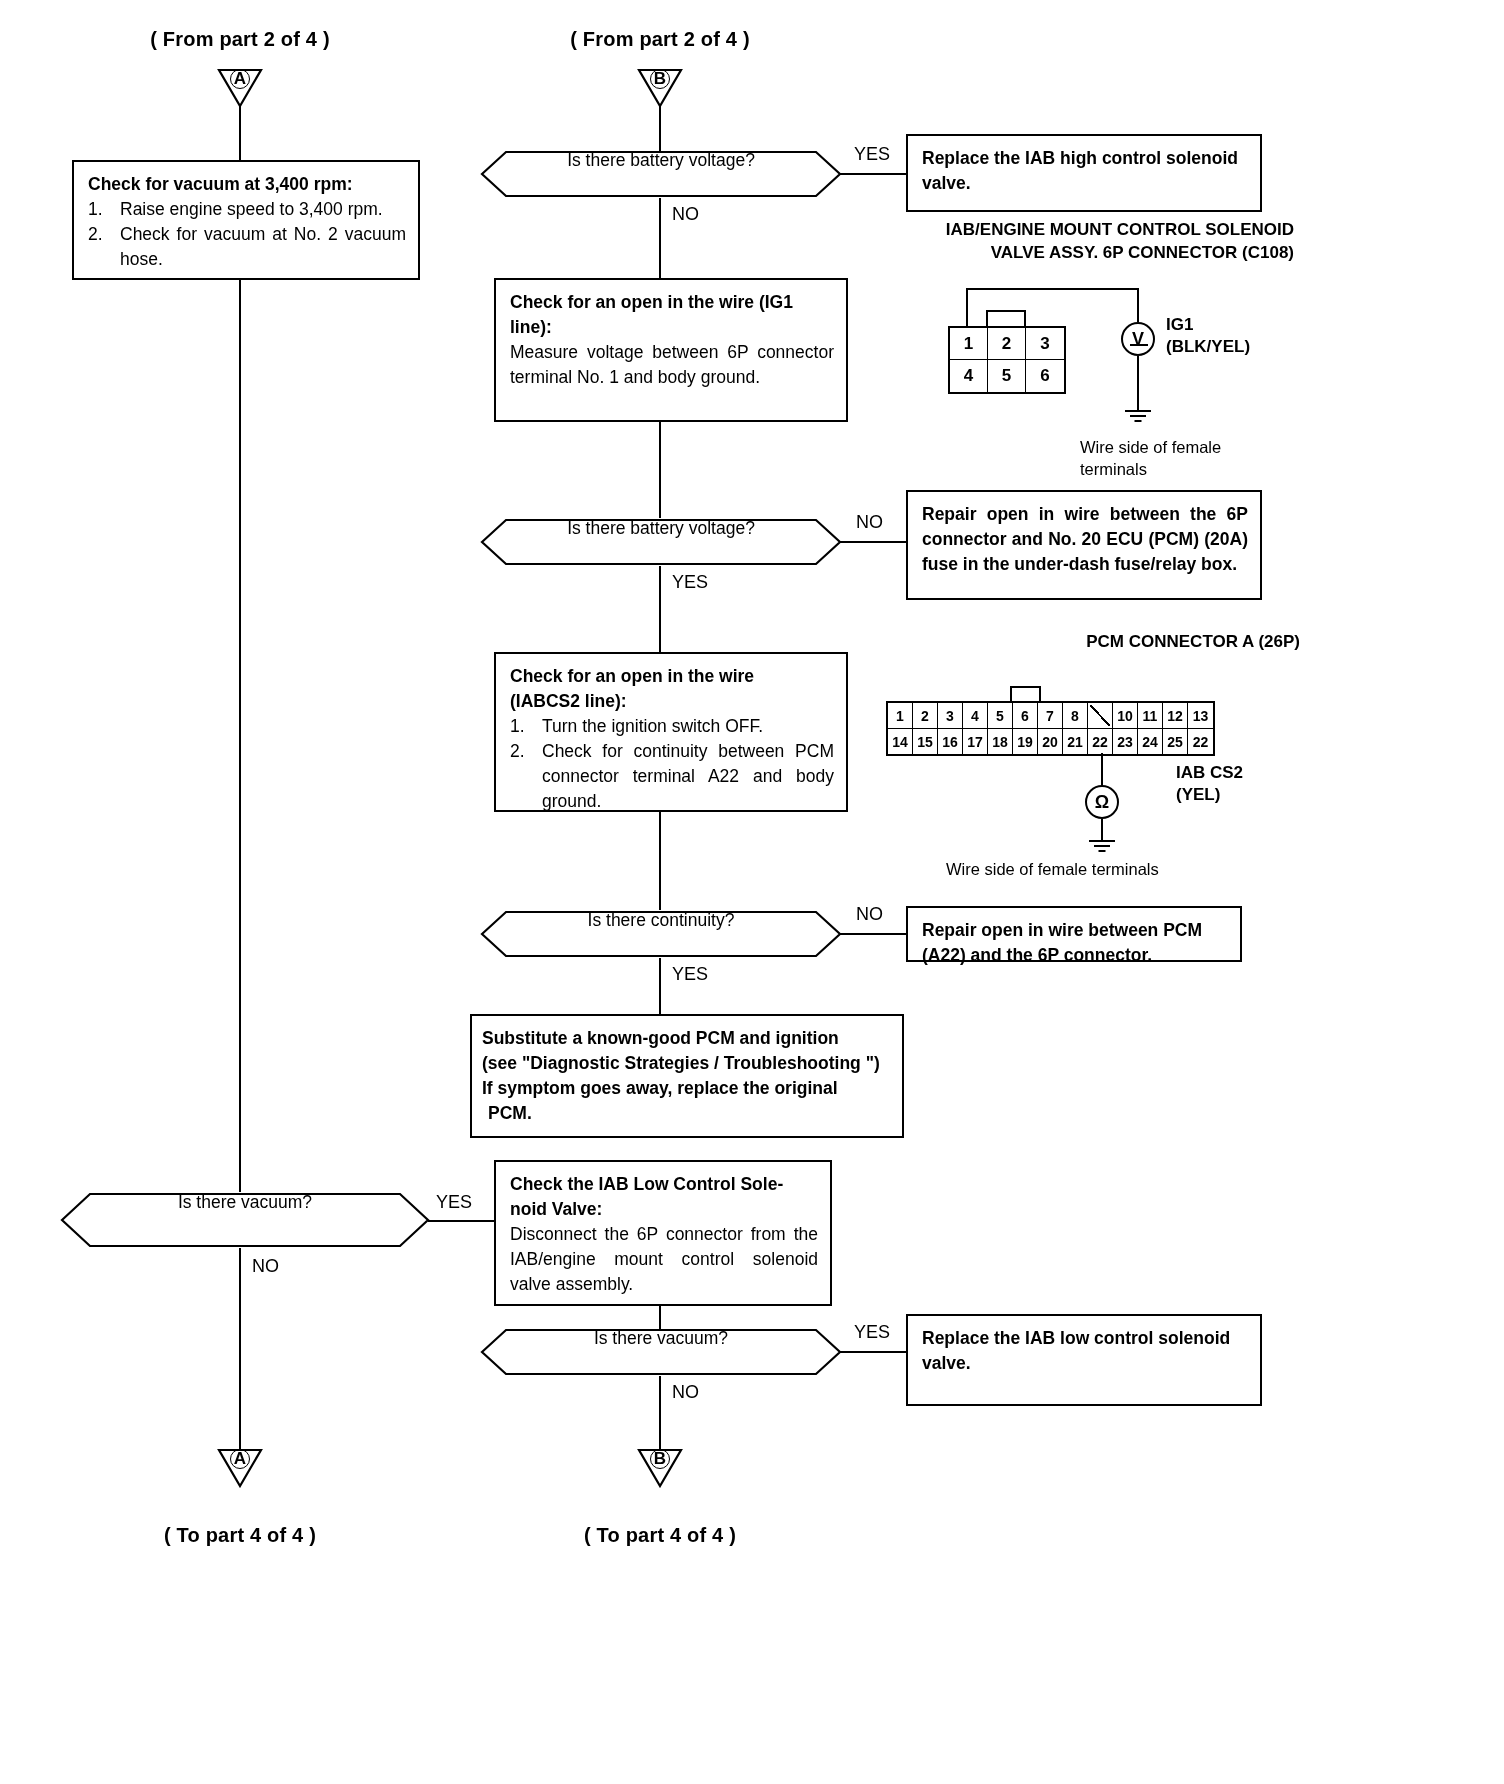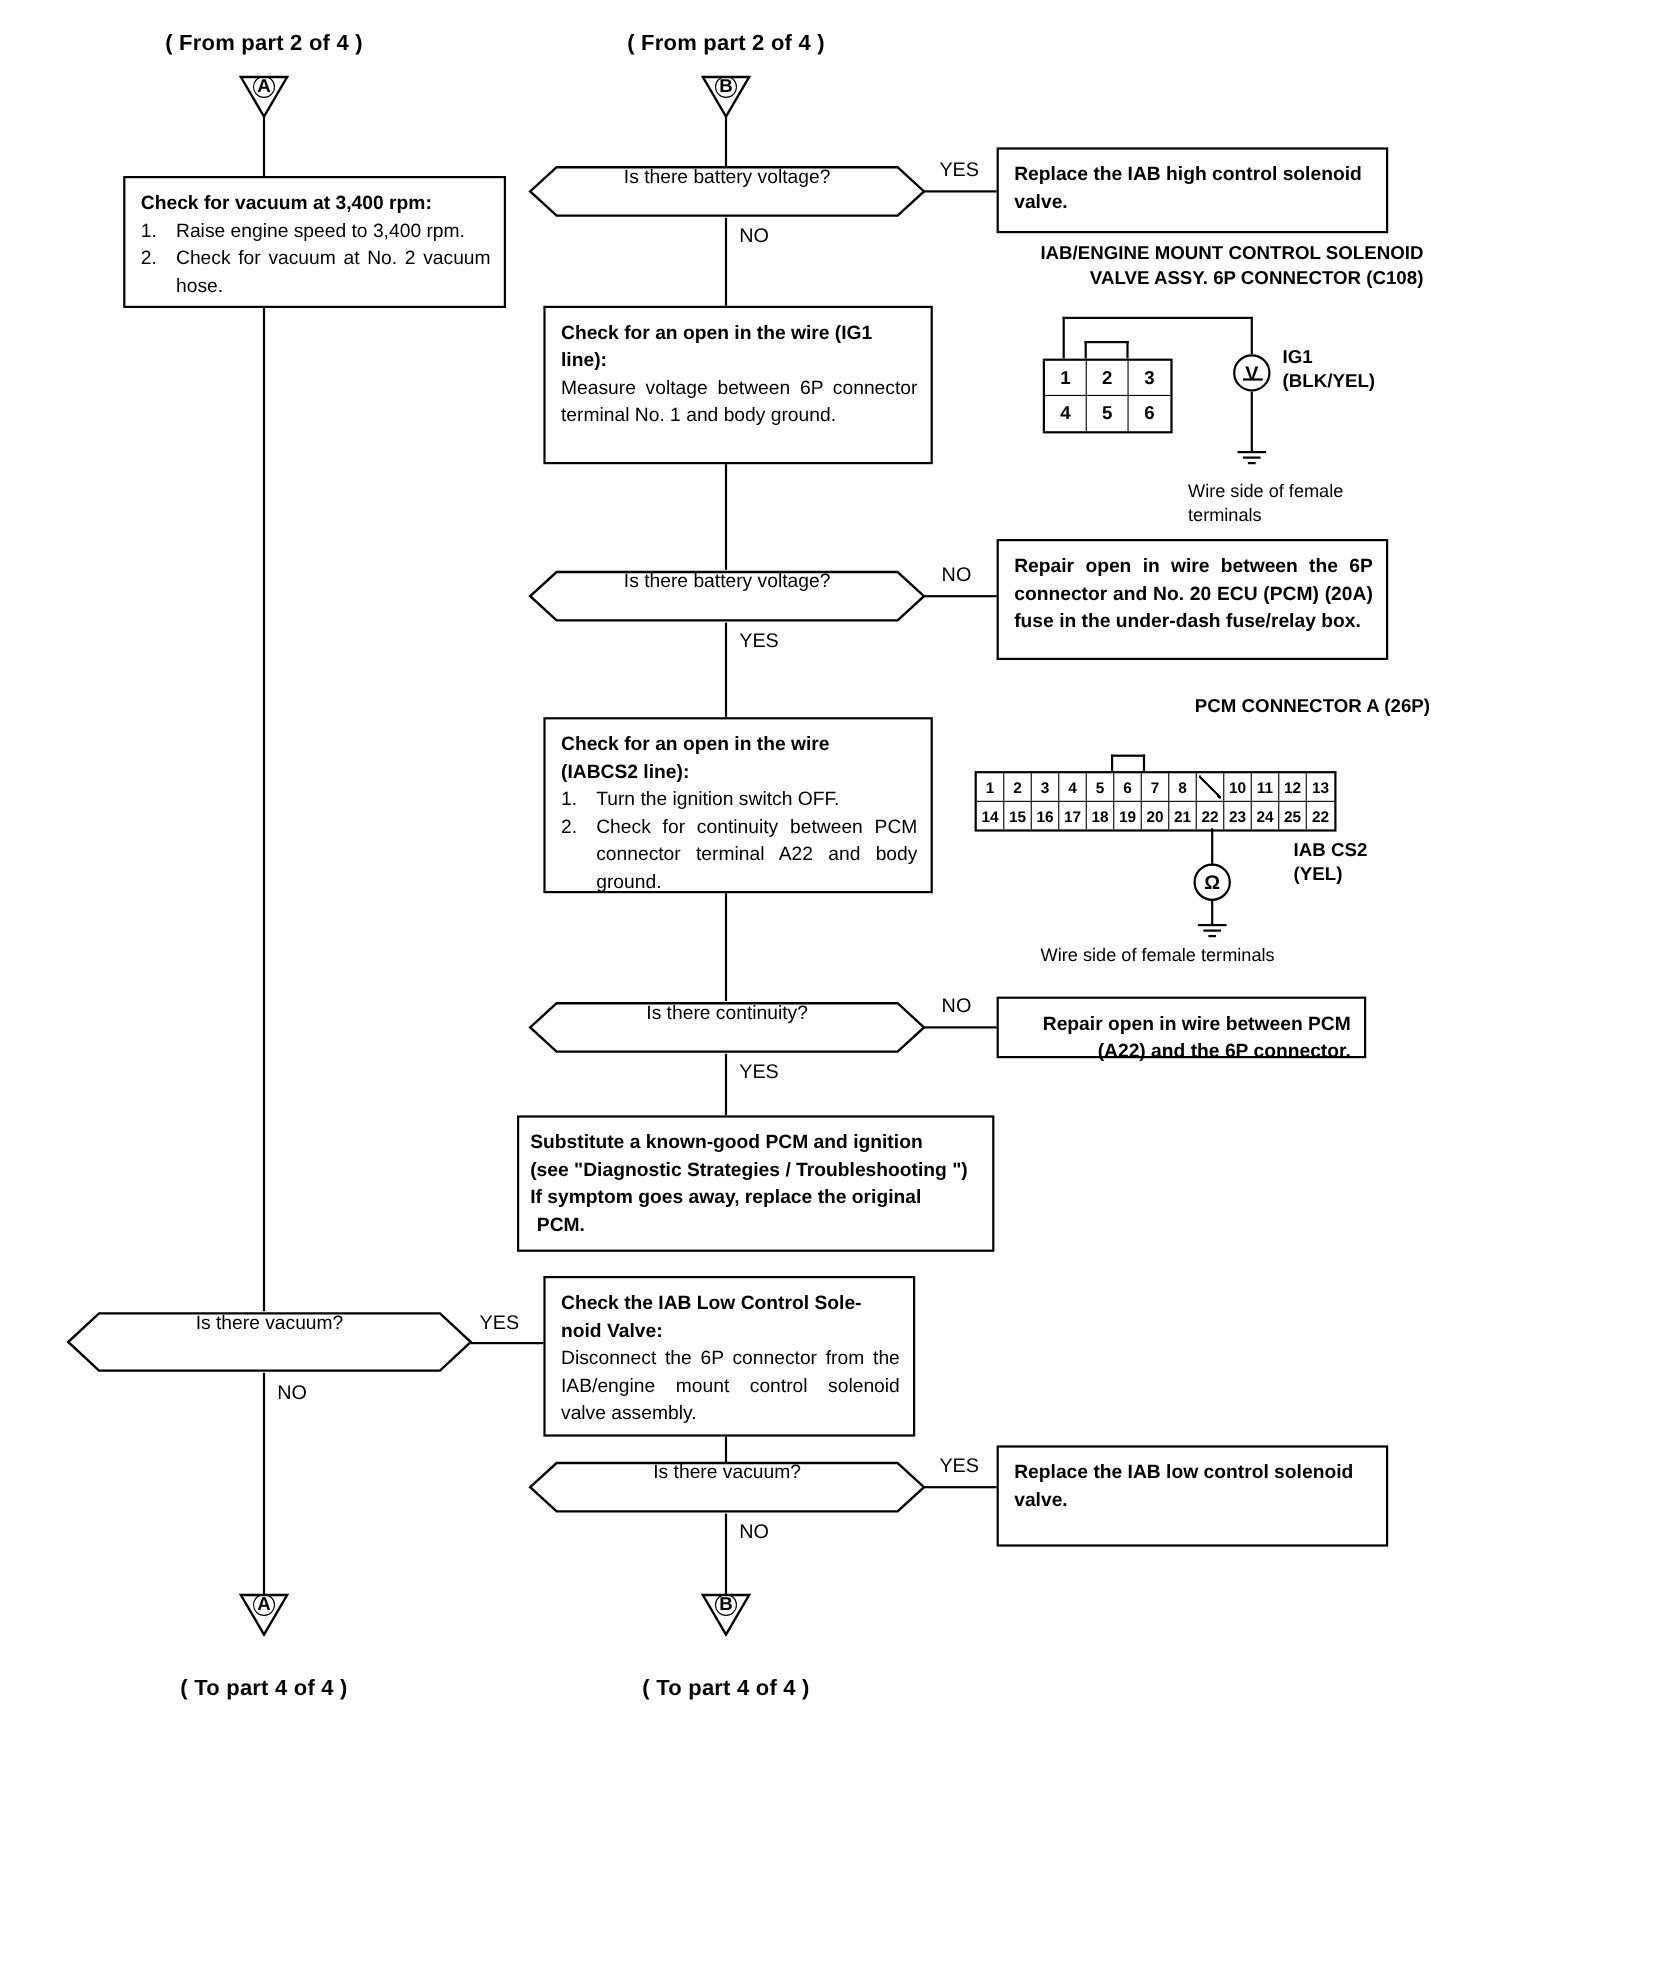--- a/index.html
+++ b/index.html
@@ -265,21 +265,21 @@
   <div class="abs conn" style="left:637px; top:68px;">
     <svg viewBox="0 0 46 40" preserveAspectRatio="none">
       <polygon points="2,2 44,2 23,38" fill="#fff" stroke="#000" stroke-width="2.2"></polygon>
     </svg>
     <div class="oval"></div>
     <div class="letter">B</div>
   </div>
 
   <div class="abs vline" style="left:239px; top:106px; height:54px;"></div>
 
-  <div class="abs box" style="left:72px; top:160px; width:348px; height:120px;margin-left:40px;">
+  <div class="abs box" style="left:72px; top:160px; width:348px; height:120px;">
     <div class="b">Check for vacuum at 3,400 rpm:</div>
     <ul class="numlist">
       <li>
         <span class="n">1.</span>
         <span class="t">Raise engine speed to 3,400 rpm.</span>
       </li>
       <li>
         <span class="n">2.</span>
         <span class="t">Check for vacuum at No. 2 vacuum hose.</span>
       </li>
@@ -371,21 +371,21 @@
 
   <div class="hex" style="left:480px; top:910px; width:362px; height:48px;">
     <svg viewBox="0 0 362 48" preserveAspectRatio="none">
       <polygon points="2,24 26,2 336,2 360,24 336,46 26,46" fill="#fff" stroke="#000" stroke-width="2.2"></polygon>
     </svg>
     <div class="hextext">Is there continuity?</div>
   </div>
   <div class="abs hline" style="left:840px; top:933px; width:68px;"></div>
   <div class="abs branch" style="left:856px; top:904px;">NO</div>
 
-  <div class="abs box" style="left:906px; top:906px; width:336px; height:56px;text-align:right;">
+  <div class="abs box" style="left:906px; top:906px; width:336px; height:56px;">
     <div class="b">Repair open in wire between PCM (A22) and the 6P connector.</div>
   </div>
 
   <div class="abs branch" style="left:672px; top:964px;">YES</div>
   <div class="abs vline" style="left:659px; top:958px; height:56px;"></div>
 
   <div class="abs box" style="left:470px; top:1014px; width:434px; height:124px; padding:10px 10px 8px 10px;">
     <div class="b">Substitute a known-good PCM and ignition</div>
     <div class="b">(see "Diagnostic Strategies / Troubleshooting ")</div>
     <div class="b">If symptom goes away, replace  the original</div>

